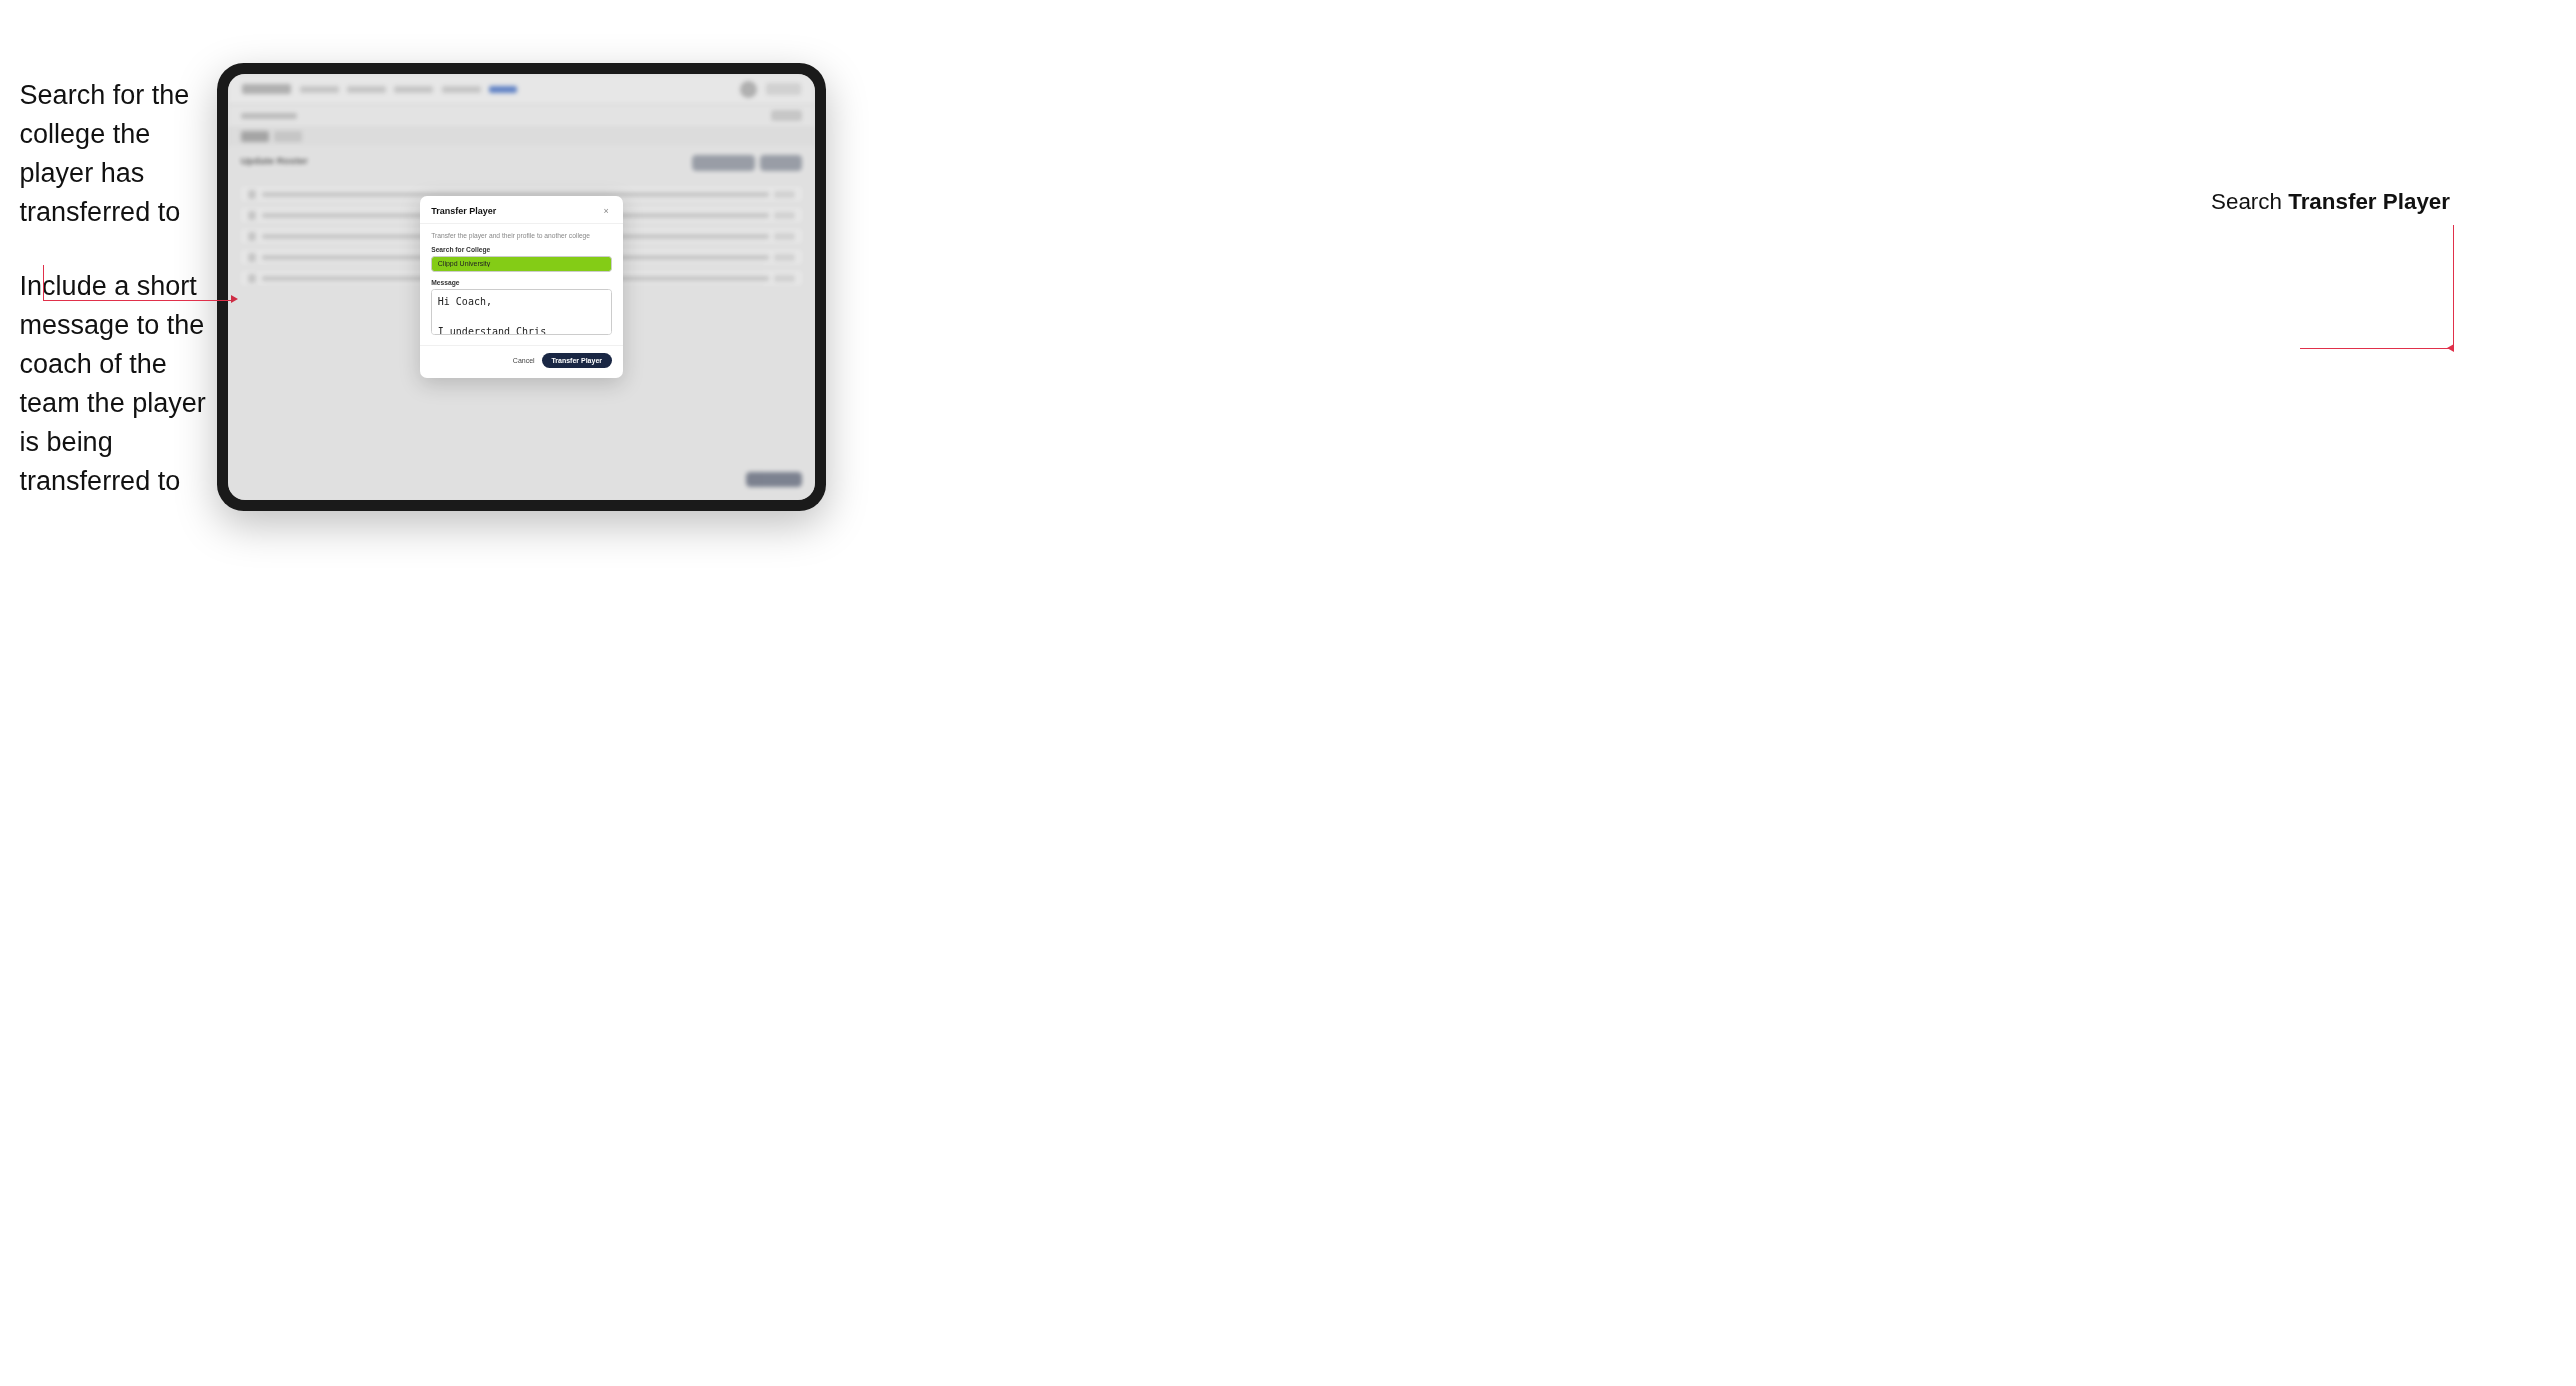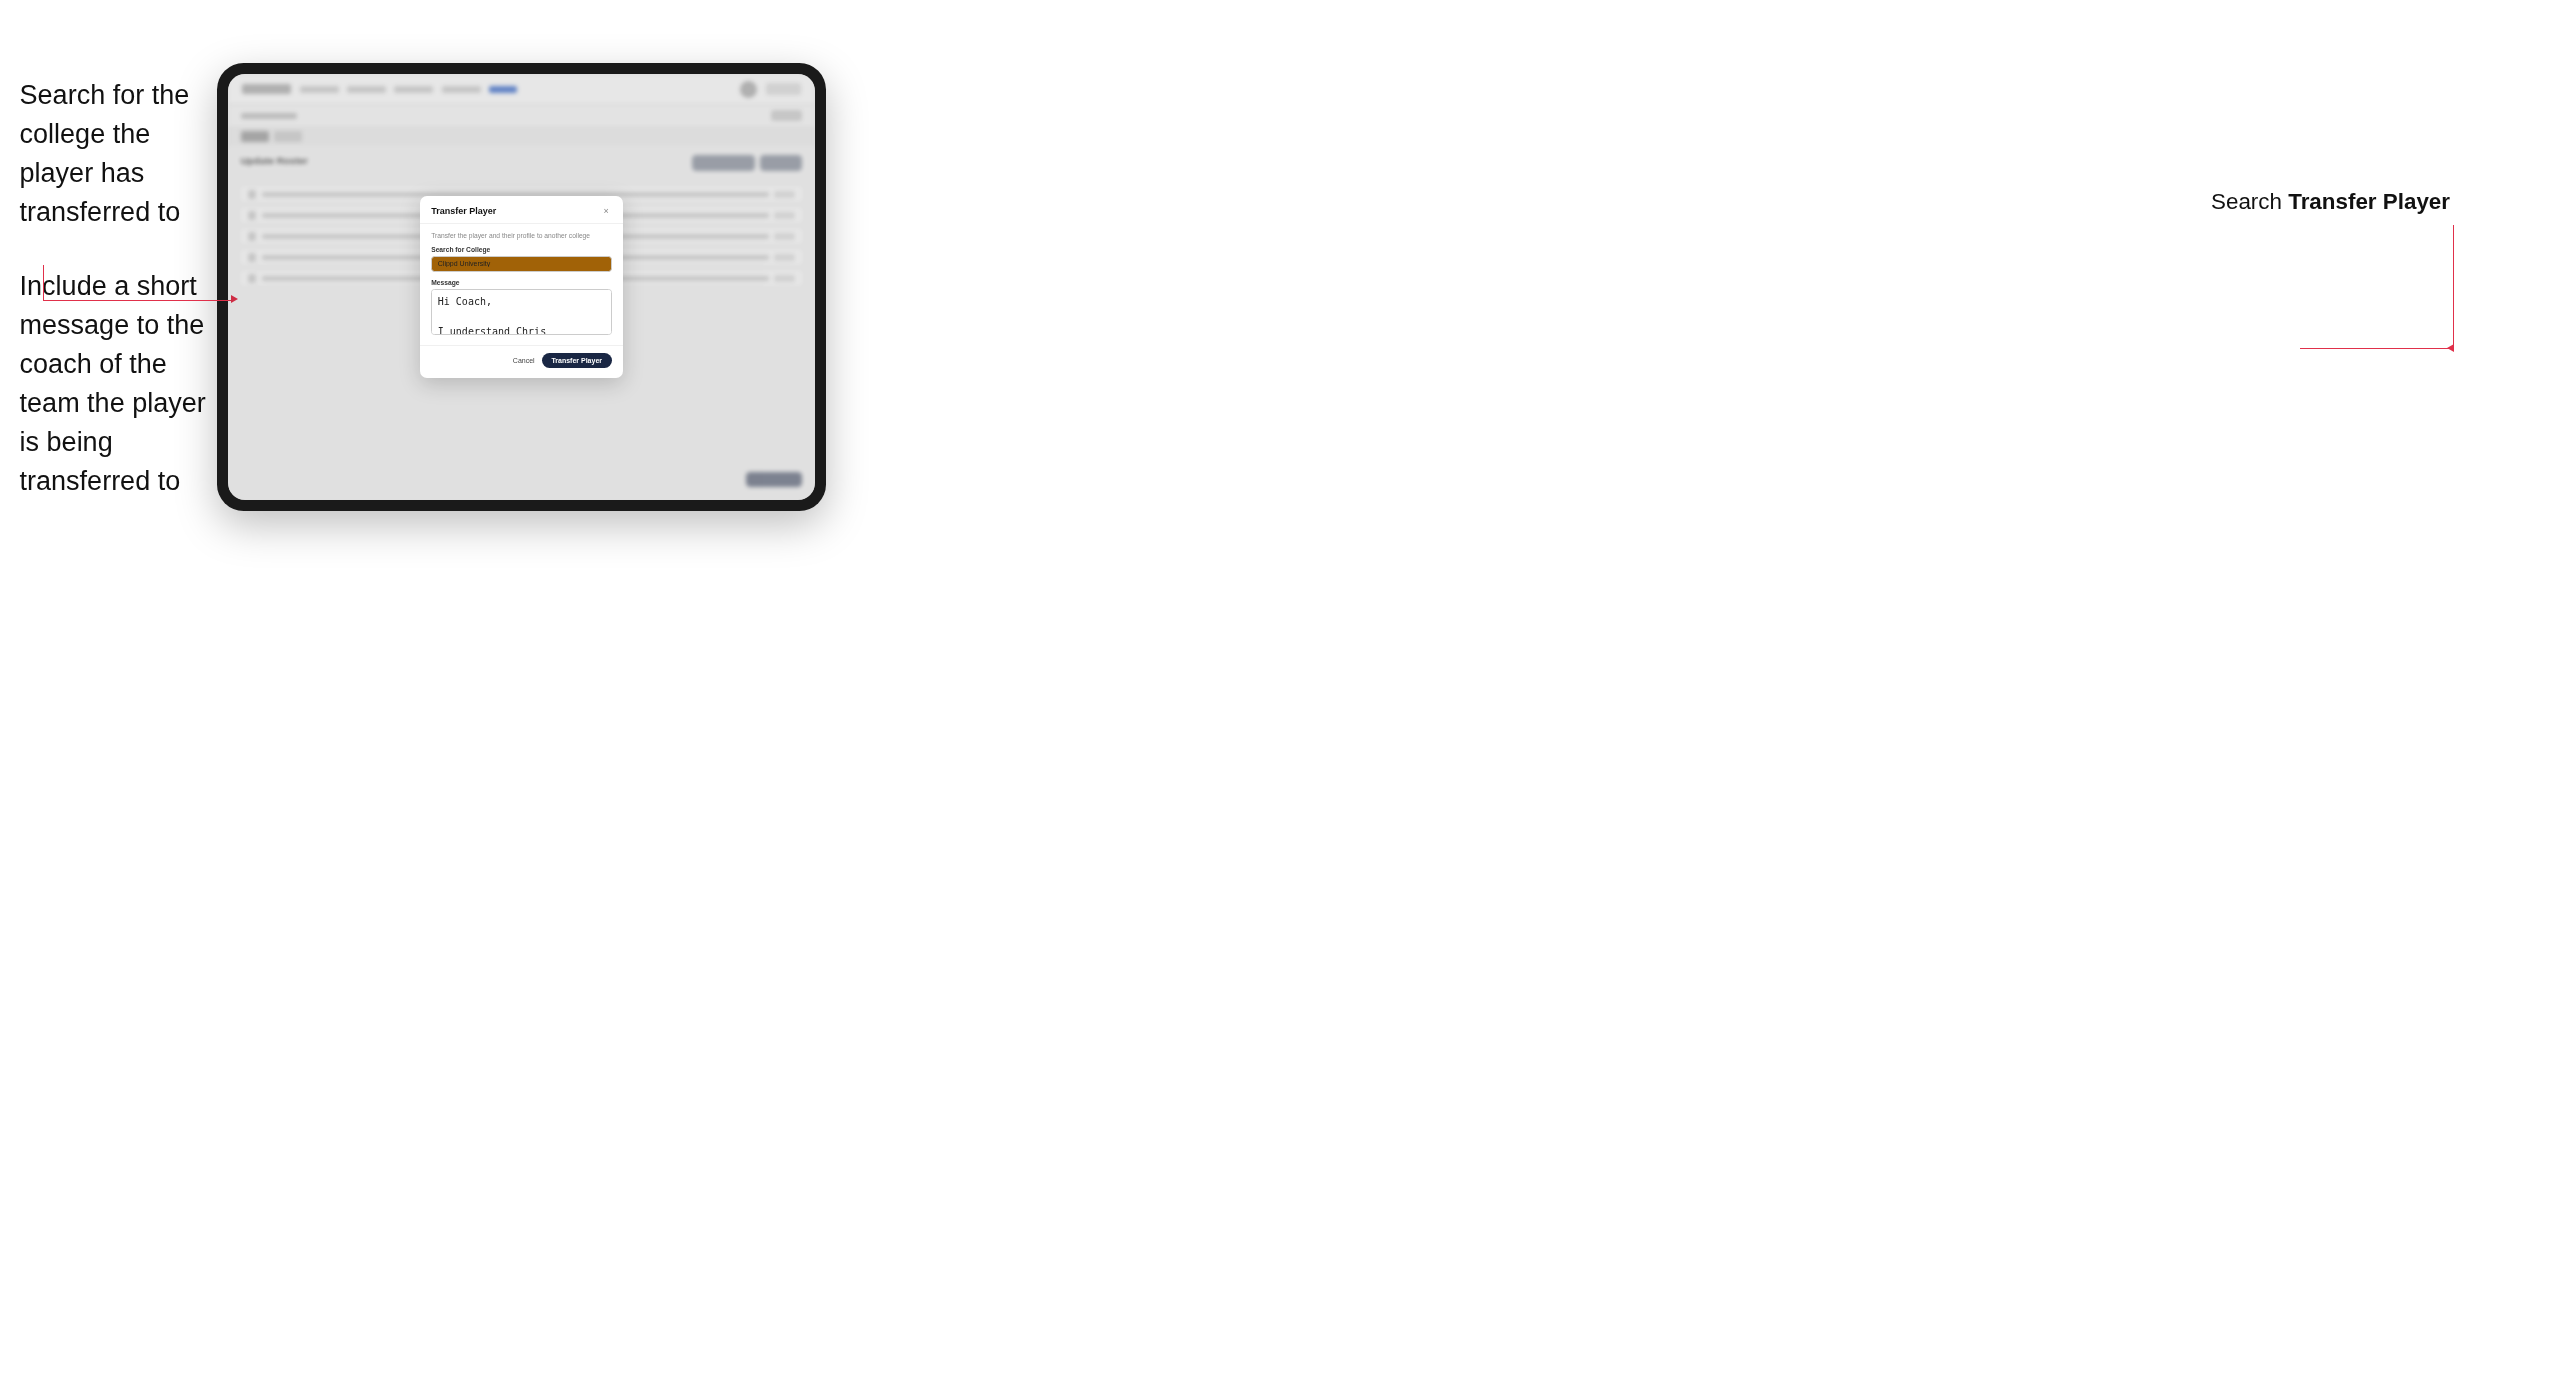--- a/index.html
+++ b/index.html
@@ -247,21 +247,21 @@
       color: #333333;
       margin-bottom: 2.8px;
     }
     .form-input {
       width: 100%;
       border: 0.7px solid #cccccc;
       border-radius: 3.5px;
       padding: 3.5px 5.6px;
       font-size: 7px;
       color: #222222;
-      background: #a16207;
+      background: #84cc16;
       margin-bottom: 7px;
     }
     .form-textarea {
       width: 100%;
       border: 0.7px solid #cccccc;
       border-radius: 3.5px;
       padding: 4.2px 5.6px;
       font-size: 10px;
       color: #222222;
       background: #ffffff;

